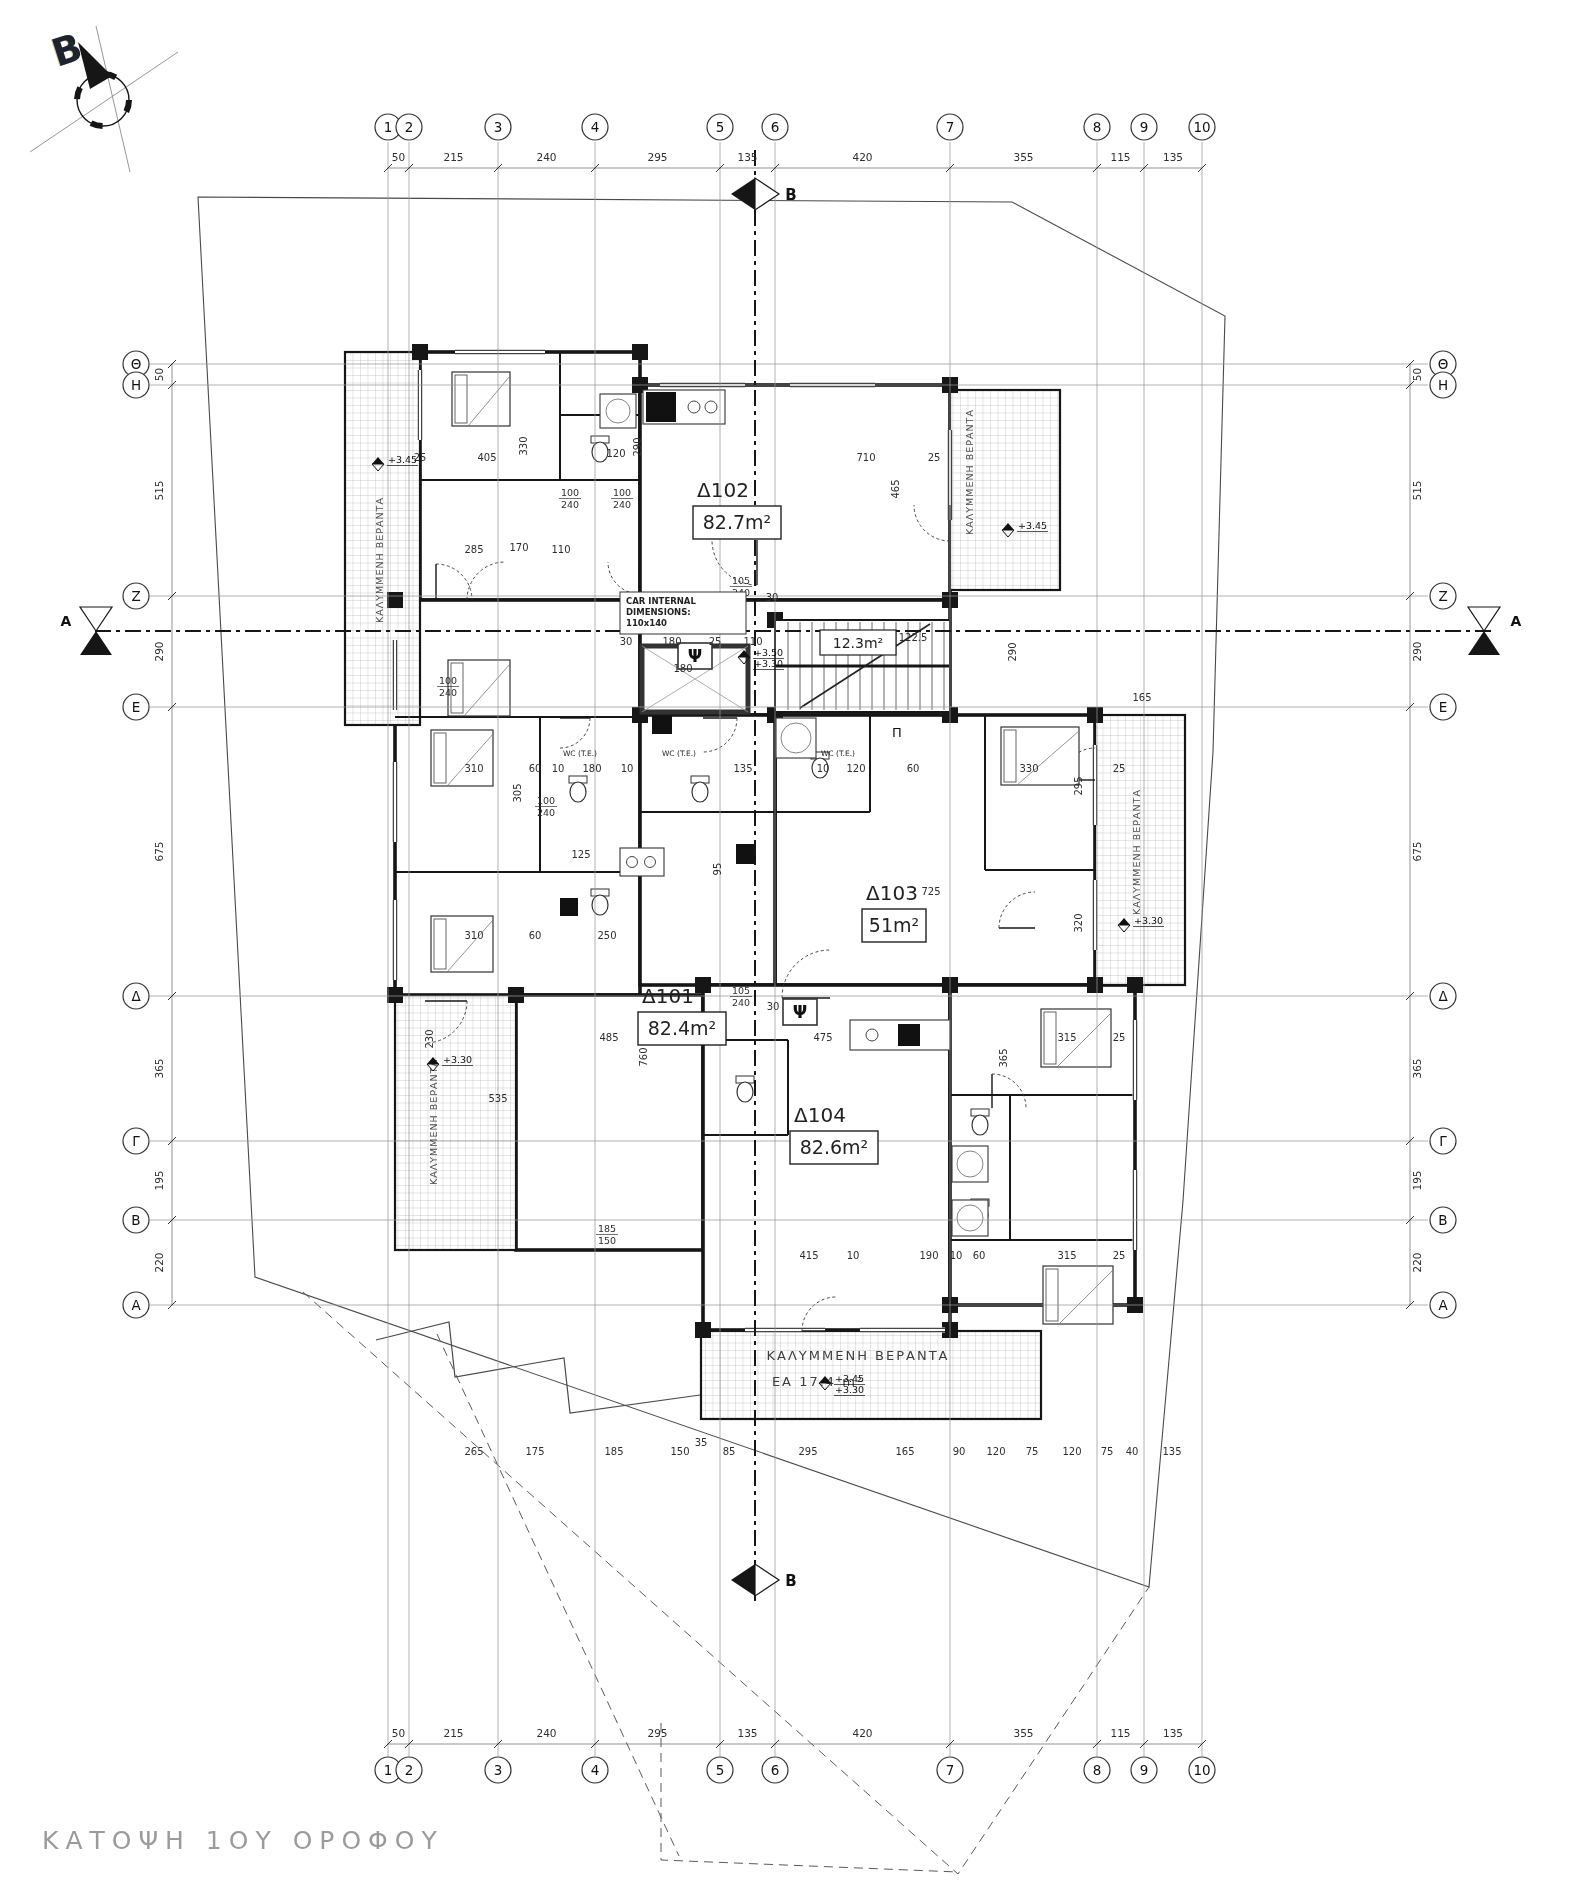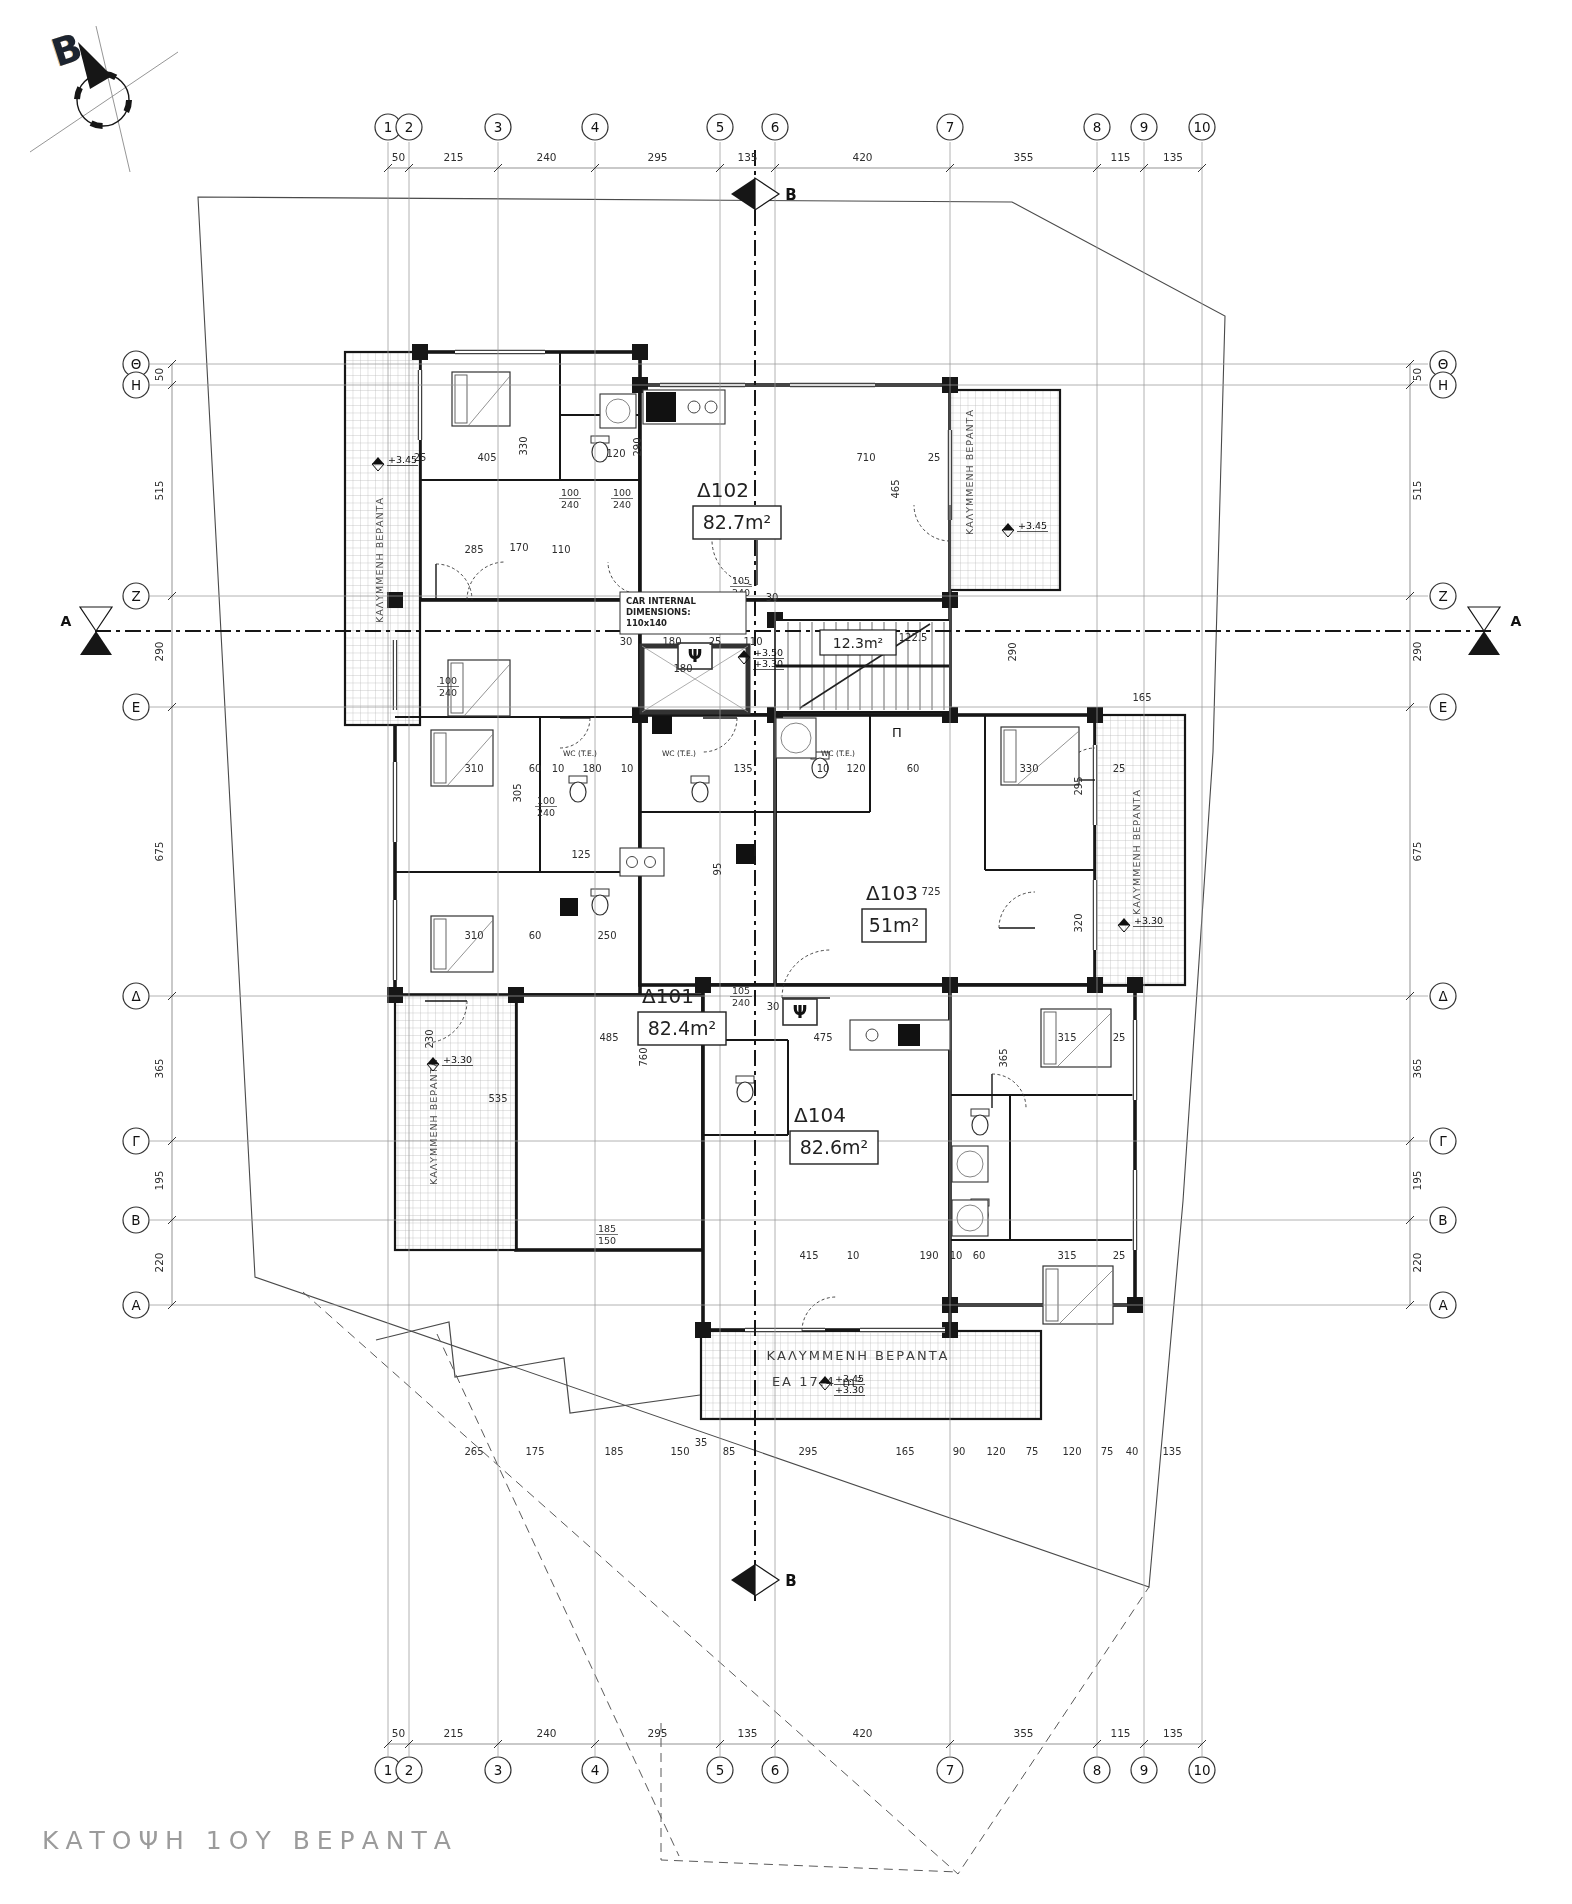--- a/index.html
+++ b/index.html
@@ -605,14 +605,14 @@
       </g>
     <g>
       <line x1="30" y1="152" x2="178" y2="52" stroke="#8a8a8a" stroke-width="0.9"></line>
       <line x1="96" y1="26" x2="130" y2="172" stroke="#8a8a8a" stroke-width="0.9"></line>
       <circle cx="103" cy="100" r="26" fill="none" stroke="#161616" stroke-width="1.4"></circle>
       <circle cx="103" cy="100" r="26" fill="none" stroke="#161616" stroke-width="6" stroke-dasharray="12 29"></circle>
       <path d="M78,42 L90,89 L112,76 Z" fill="#161616"></path>
       <text x="52" y="62" font-size="38" font-weight="bold" fill="#1c2430" transform="rotate(-18 70 48)" style="text-shadow:-1px 0 0 rgba(204,120,0,0.45)">B</text>
     </g>
   </svg>
-  <div id="title-block">ΚΑΤΟΨΗ 1ΟΥ ΒΕΡΑΝΤΑ</div>
+  <div id="title-block">ΚΑΤΟΨΗ 1ΟΥ ΟΡΟΦΟΥ</div>
 </div>
 
 </body></html>

